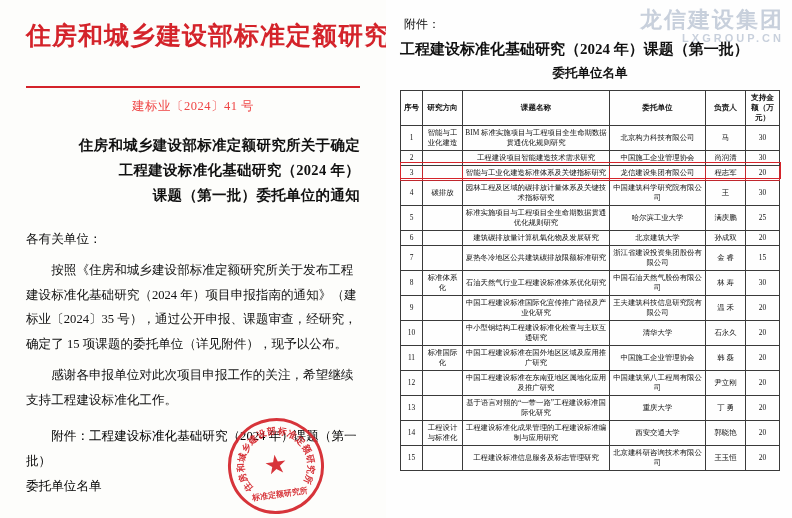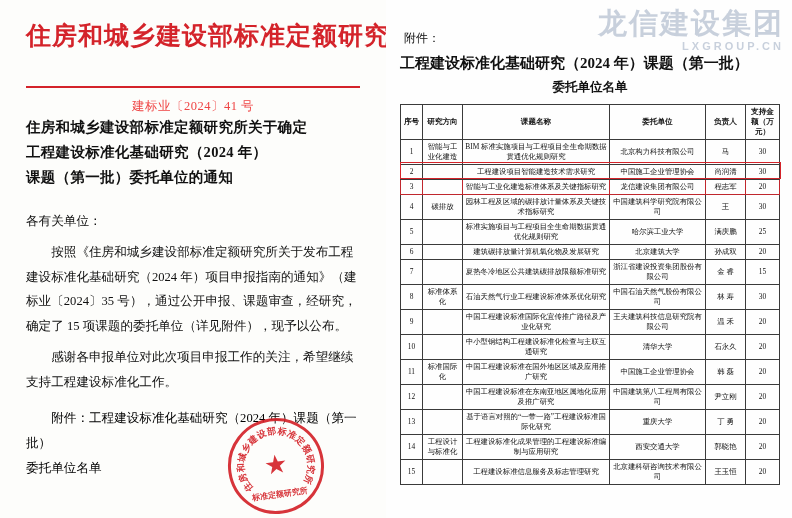--- a/index.html
+++ b/index.html
@@ -31,22 +31,22 @@
     white-space:nowrap;
     font-family:"Liberation Serif", serif;
   }
   .doc-rule {
     height:2px; background:#d4232a; margin-top:36px; margin-bottom:0;
   }
   .doc-no {
     text-align:center; font-size:12.5px; color:#ef4444; margin-top:10px; letter-spacing:.5px;
   }
   .doc-title {
-    text-align:left; font-weight:bold; color:#111; font-size:14.5px;
-    line-height:1.75; letter-spacing:.3px;
+    text-align:right; font-weight:bold; color:#111; font-size:14.5px;
+    line-height:1.75; margin-top:18px; letter-spacing:.3px;
   }
   .doc-body { margin-top:18px; font-size:12.6px; color:#111; line-height:1.95; }
   .doc-body p { margin:0 0 7px 0; }
   .indent { text-indent:2em; }
   .attach { margin-top:12px; font-size:12.6px; line-height:1.95; }
   
   .seal {
     position:absolute; left:228px; top:418px;
     width:96px; height:96px; border-radius:50%;
     border:3px solid #d4232a;
@@ -69,21 +69,21 @@
     position:absolute; left:50%; bottom:11px; transform:translateX(-50%);
     font-size:8px; color:#d4232a; white-space:nowrap; font-weight:bold;
   }
 
   
   .right {
     width: 406px; height:518px; position:relative;
     background:#fefefe;
     padding: 10px 12px 0 14px;
   }
-  .att-label { font-size:12px; color:#111; margin:20px 0 0 4px; }
+  .att-label { font-size:12px; color:#111; margin:6px 0 0 4px; }
   .att-title {
     text-align:left; font-size:15px; color:#111; font-weight:bold;
     margin-top:4px; line-height:1.7;
   }
   .att-sub { text-align:center; font-size:12.5px; color:#111; font-weight:bold; margin-top:2px;}
   table.list {
     width:100%; border-collapse:collapse; margin-top:8px;
     font-size:7.4px; color:#111;
     table-layout:fixed;
   }
@@ -112,21 +112,21 @@
   
   .watermark {
     position:absolute; right:8px; top:8px; text-align:right;
     color:rgba(120,140,170,.40);
     font-weight:bold;
     font-family:"Liberation Sans", sans-serif;
     letter-spacing:2px;
     line-height:1.1;
     z-index:5;
   }
-  .watermark .wm1 { font-size:29px;text-align:right; }
+  .watermark .wm1 { font-size:22px;text-align:right; }
   .watermark .wm2 { font-size:11px; letter-spacing:3px; }
 </style>
 </head>
 <body>
 
 <div class="page">
 
   <div class="left">
     <div class="doc-header">住房和城乡建设部标准定额研究所文件</div>
     <div class="doc-rule"></div>

